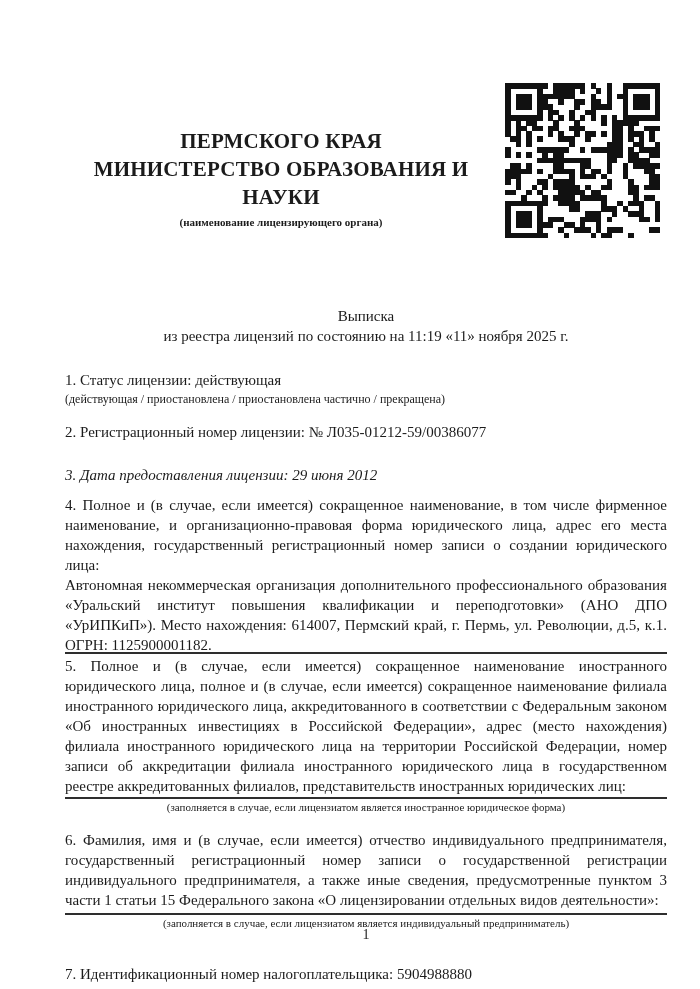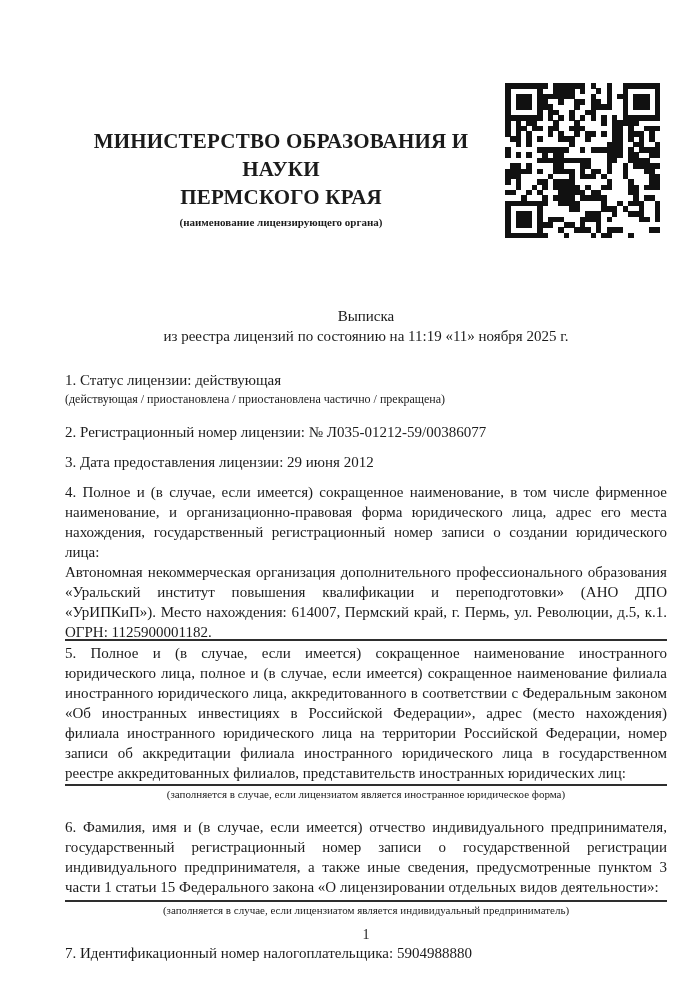--- a/index.html
+++ b/index.html
@@ -63,21 +63,21 @@
     font-size: 15px;
     line-height: 20px;
   }
   .item-line { margin-top: 3px; }
   .item-note {
     font-size: 12px;
     line-height: 18px;
     text-align: left;
   }
   .mt-item2 { margin-top: 14px; }
-  .mt-item3 { margin-top: 10px; }
+  .mt-item3 { margin-top: 23px; font-style: italic; }
   .para {
     text-align: justify;
     margin-top: 10px;
   }
   .para-value {
     text-align: justify;
     margin-top: 0;
   }
   .rule {
     border-top: 2px solid #2e2e2e;
@@ -87,42 +87,42 @@
   .rule-gap5 { margin-top: 1px; }
   .rule-gap6 { margin-top: 3px; }
   .field-caption {
     font-size: 11px;
     line-height: 14px;
     text-align: center;
     margin-top: 1px;
   }
   .mt-item5 { margin-top: 2px; }
   .mt-item6 { margin-top: 16px; }
-  .mt-item7 { margin-top: 26px; }
+  .mt-item7 { margin-top: 34px; }
 
   
   .page-number {
     position: absolute;
     left: 65px;
     top: 926px;
     width: 602px;
     text-align: center;
     font-size: 14px;
     line-height: 18px;
   }
 </style>
 </head>
 <body>
 
 <div class="page">
 
   <div class="header">
     <div class="ministry">
+      <div>ПЕРМСКОГО КРАЯ</div>
       <div>МИНИСТЕРСТВО ОБРАЗОВАНИЯ И НАУКИ</div>
-      <div>ПЕРМСКОГО КРАЯ</div>
     </div>
     <div class="org-caption">(наименование лицензирующего органа)</div>
   </div>
 
   <div class="qr"><svg width="155" height="155" viewBox="0 0 155 155" fill="#111111" shape-rendering="crispEdges">
         <rect x="0.00" y="0.00" width="5.59" height="5.59"></rect>
         <rect x="5.34" y="0.00" width="5.59" height="5.59"></rect>
         <rect x="10.69" y="0.00" width="5.59" height="5.59"></rect>
         <rect x="16.03" y="0.00" width="5.59" height="5.59"></rect>
         <rect x="21.38" y="0.00" width="5.59" height="5.59"></rect>

